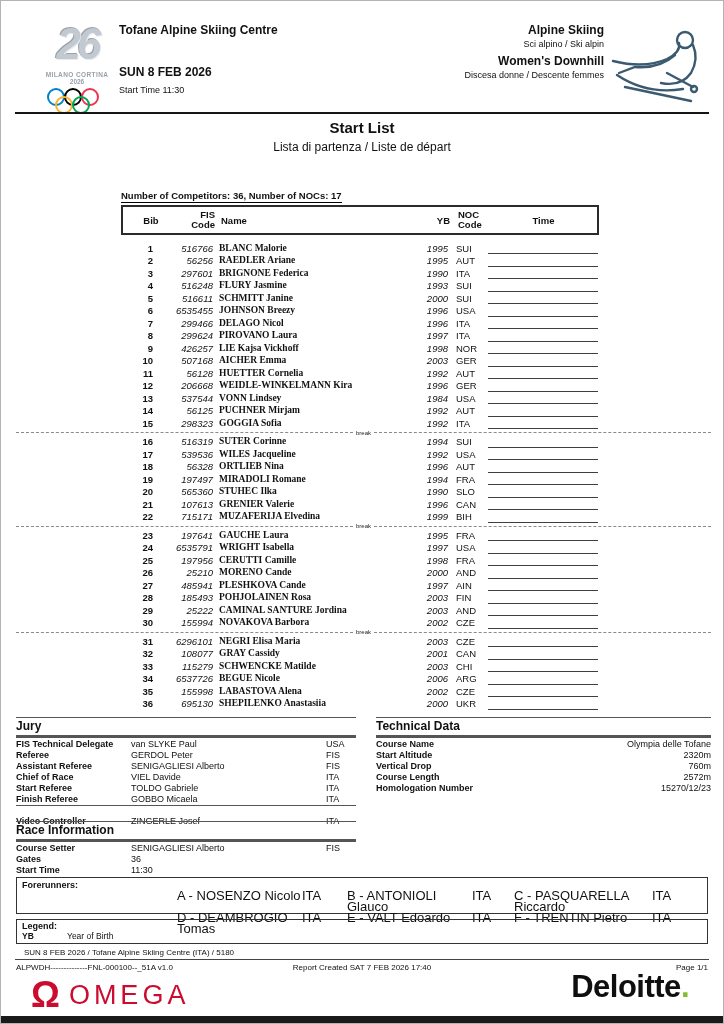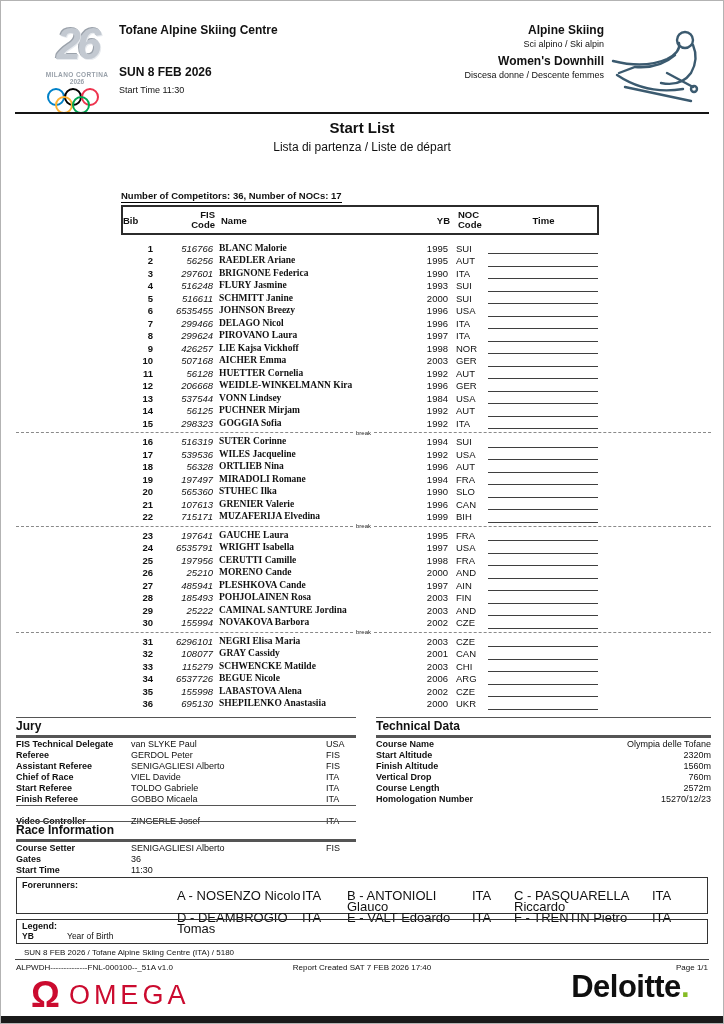--- a/index.html
+++ b/index.html
@@ -28,32 +28,32 @@
   .hdr-rule{position:absolute; left:14px; right:14px; top:111px; height:2px; background:#151515;}
   
   .title{position:absolute; top:118px; left:0; width:100%; text-align:center; font-size:15px; font-weight:bold;}
   .subtitle{position:absolute; top:139px; left:0; width:100%; text-align:center; font-size:12px;}
   
   .table-block{position:absolute; left:15px; top:184px; width:695px;}
   .summary{margin-left:105px; display:inline-block; font-size:9.5px; font-weight:bold;
            border-bottom:1.5px solid #000; padding-bottom:1px;}
   .sl-headbox{margin-left:105px; margin-top:2px; width:478px; height:30px; border:2px solid #2b2b2b;
               box-sizing:border-box; display:flex; align-items:center; font-size:9.5px; font-weight:bold;}
-  .h-bib{width:56px; text-align:left;}
+  .h-bib{width:56px; text-align:center;}
   .h-fis{width:36px; text-align:right; line-height:1.05;}
   .h-name{width:190px; padding-left:6px; box-sizing:border-box;}
   .h-yb{width:45px; text-align:right;}
   .h-noc{width:40px; padding-left:8px; box-sizing:border-box; line-height:1.05;}
   .h-time{flex:1; text-align:center;}
   .sl-rows{margin-top:7px;}
   .sl-row{display:flex; align-items:center; height:12.5px; font-size:9.5px; line-height:1;}
   .c-bib{width:137px; text-align:right; font-weight:bold;}
   .c-fis{width:60px; text-align:right;font-style:italic;}
   .c-name{flex:1; padding-left:6px; font-weight:bold; white-space:nowrap; overflow:hidden;font-family:Liberation Serif, serif;}
-  .c-yb{width:30px; text-align:right;}
+  .c-yb{width:30px; text-align:right;font-style:italic;}
   .c-noc{width:40px; padding-left:8px; box-sizing:border-box;}
   .c-time{width:110px; height:11px; border-bottom:1.3px solid #3f3f3f; align-self:flex-start; margin-right:113px;}
   .sl-break{display:flex; align-items:center; height:6px; font-size:6px; color:#222;}
   .sl-break .dash{flex:1; border-top:1px dashed #8a8a8a; height:0;}
   .sl-break .break-label{padding:0 3px;}
   
   .sec{position:absolute; font-size:9px;}
   .sec-title{font-size:12px; font-weight:bold; border-top:1.5px solid #555;
              border-bottom:1px solid #555; box-shadow:0 2px 0 #555; padding:1px 0 2px; margin-bottom:3px;}
   .jury{left:15px; top:716px; width:340px;}
@@ -511,24 +511,20 @@
     <div>
         <div class="t-row">
           <span class="t-label">Course Name</span>
           <span class="t-value">Olympia delle Tofane</span>
         </div>
         <div class="t-row">
           <span class="t-label">Start Altitude</span>
           <span class="t-value">2320m</span>
         </div>
         <div class="t-row">
-          <span class="t-label">Finish Altitude</span>
-          <span class="t-value">1560m</span>
-        </div>
-        <div class="t-row">
           <span class="t-label">Vertical Drop</span>
           <span class="t-value">760m</span>
         </div>
         <div class="t-row">
           <span class="t-label">Course Length</span>
           <span class="t-value">2572m</span>
         </div>
         <div class="t-row">
           <span class="t-label">Homologation Number</span>
           <span class="t-value">15270/12/23</span>

